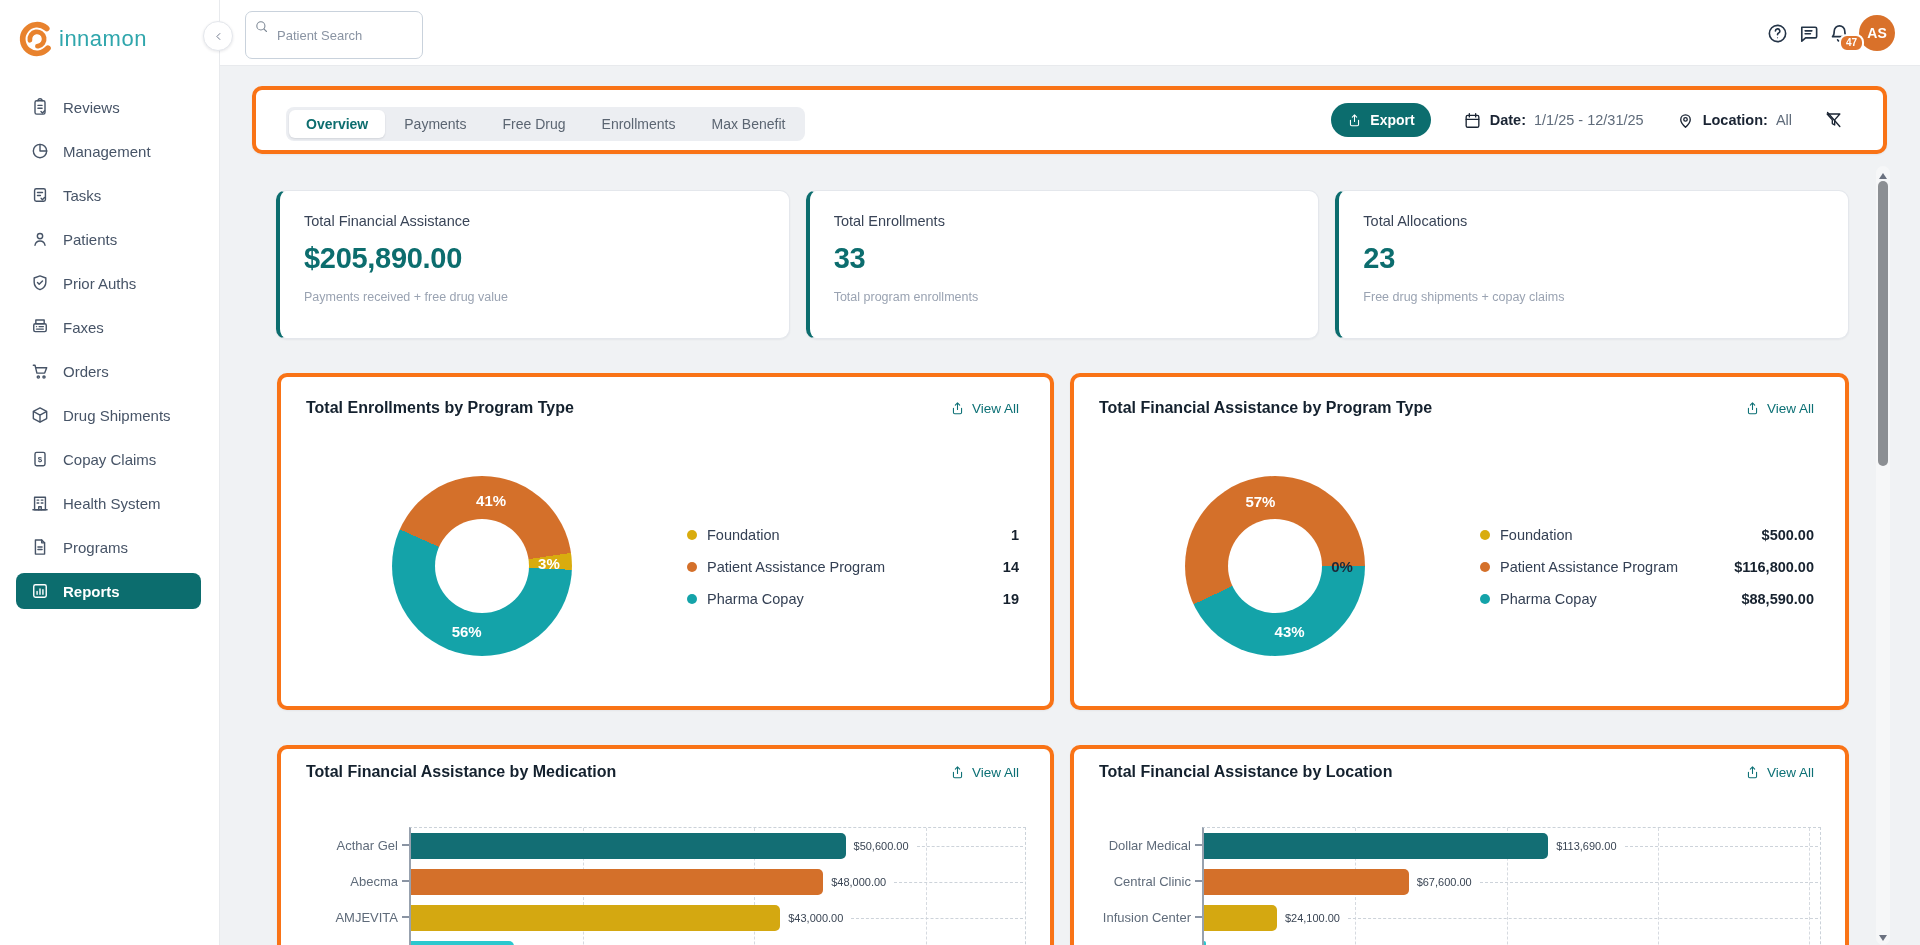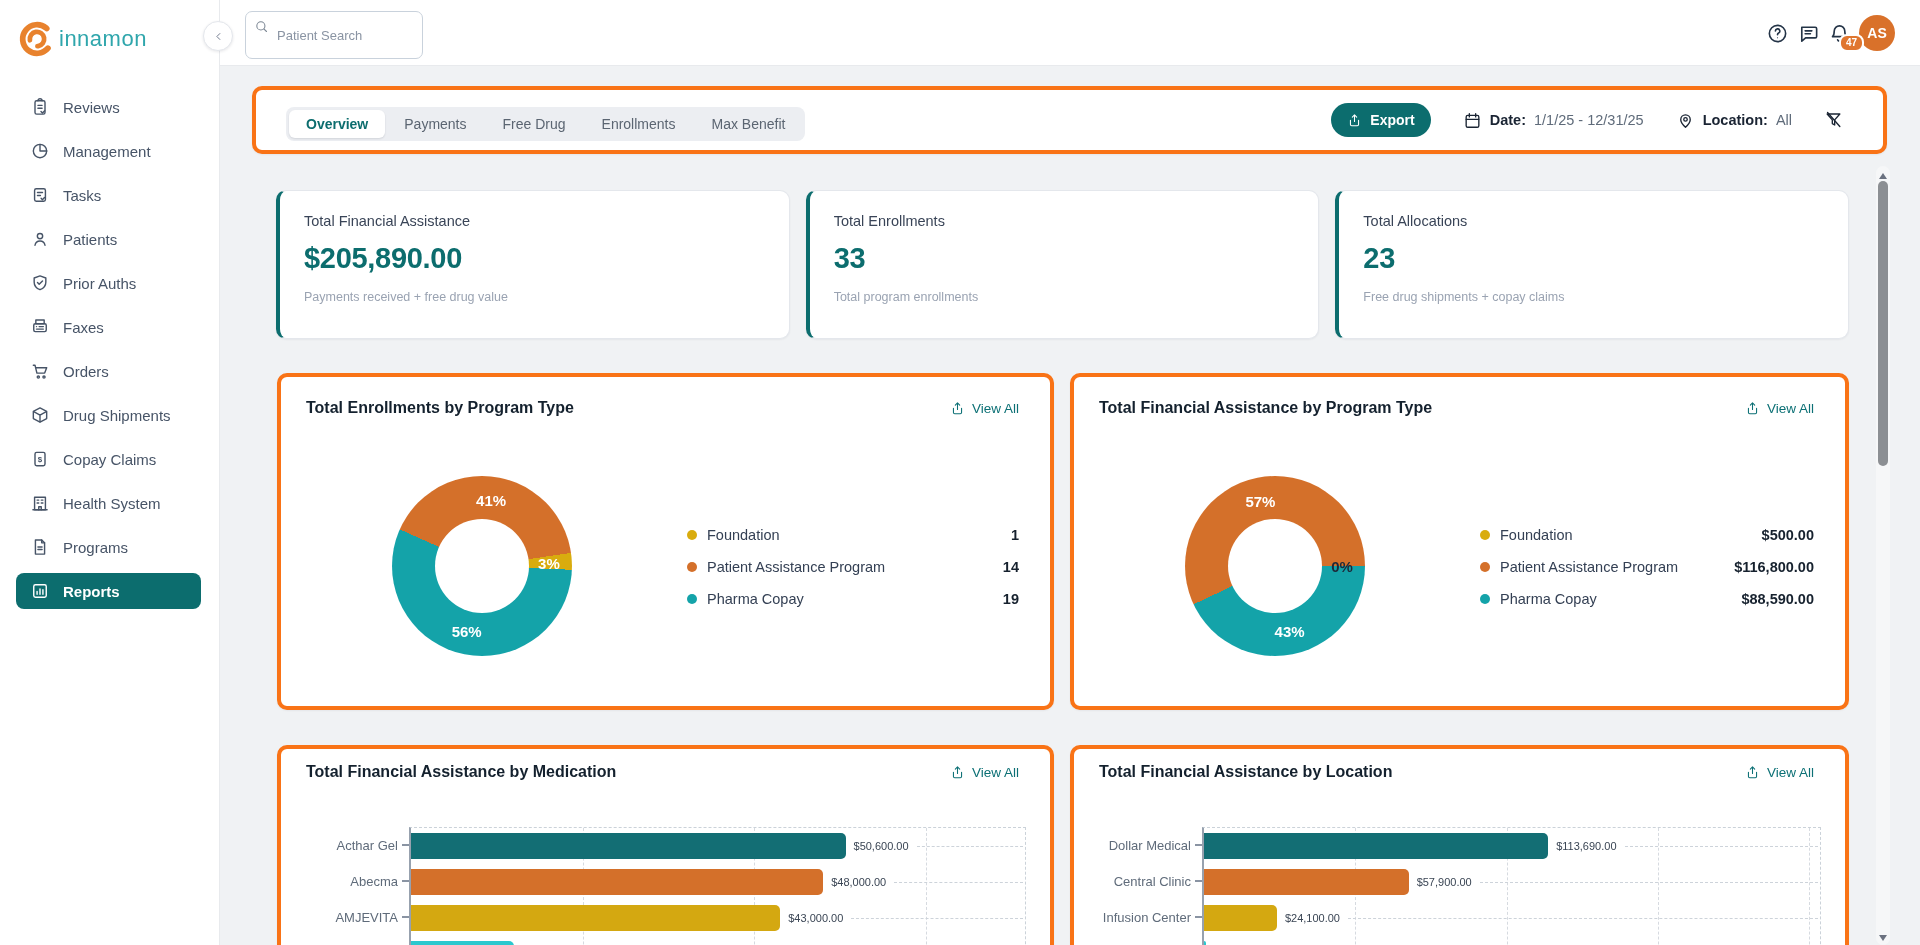--- a/index.html
+++ b/index.html
@@ -475,21 +475,21 @@
           <div class="gridline" style="left: 49.14%;"></div>
           <div class="gridline" style="left: 73.71%;"></div>
           <div class="gridline" style="left: 98.28%;"></div>
           <div class="bar-row">
             <div class="bar" style="width:55.87%;background:#136E74"></div>
             <span class="bar-value">$113,690.00</span>
             <div class="leader"></div>
           </div>
           <div class="bar-row">
             <div class="bar" style="width:33.22%;background:#D4702A"></div>
-            <span class="bar-value">$57,900.00</span>
+            <span class="bar-value">$67,600.00</span>
             <div class="leader"></div>
           </div>
           <div class="bar-row">
             <div class="bar" style="width:11.84%;background:#D4A811"></div>
             <span class="bar-value">$24,100.00</span>
             <div class="leader"></div>
           </div>
           <div class="bar-row">
             <div class="bar" style="width:0.25%;background:#2BC8CE"></div>
             <span class="bar-value">$500.00</span>

